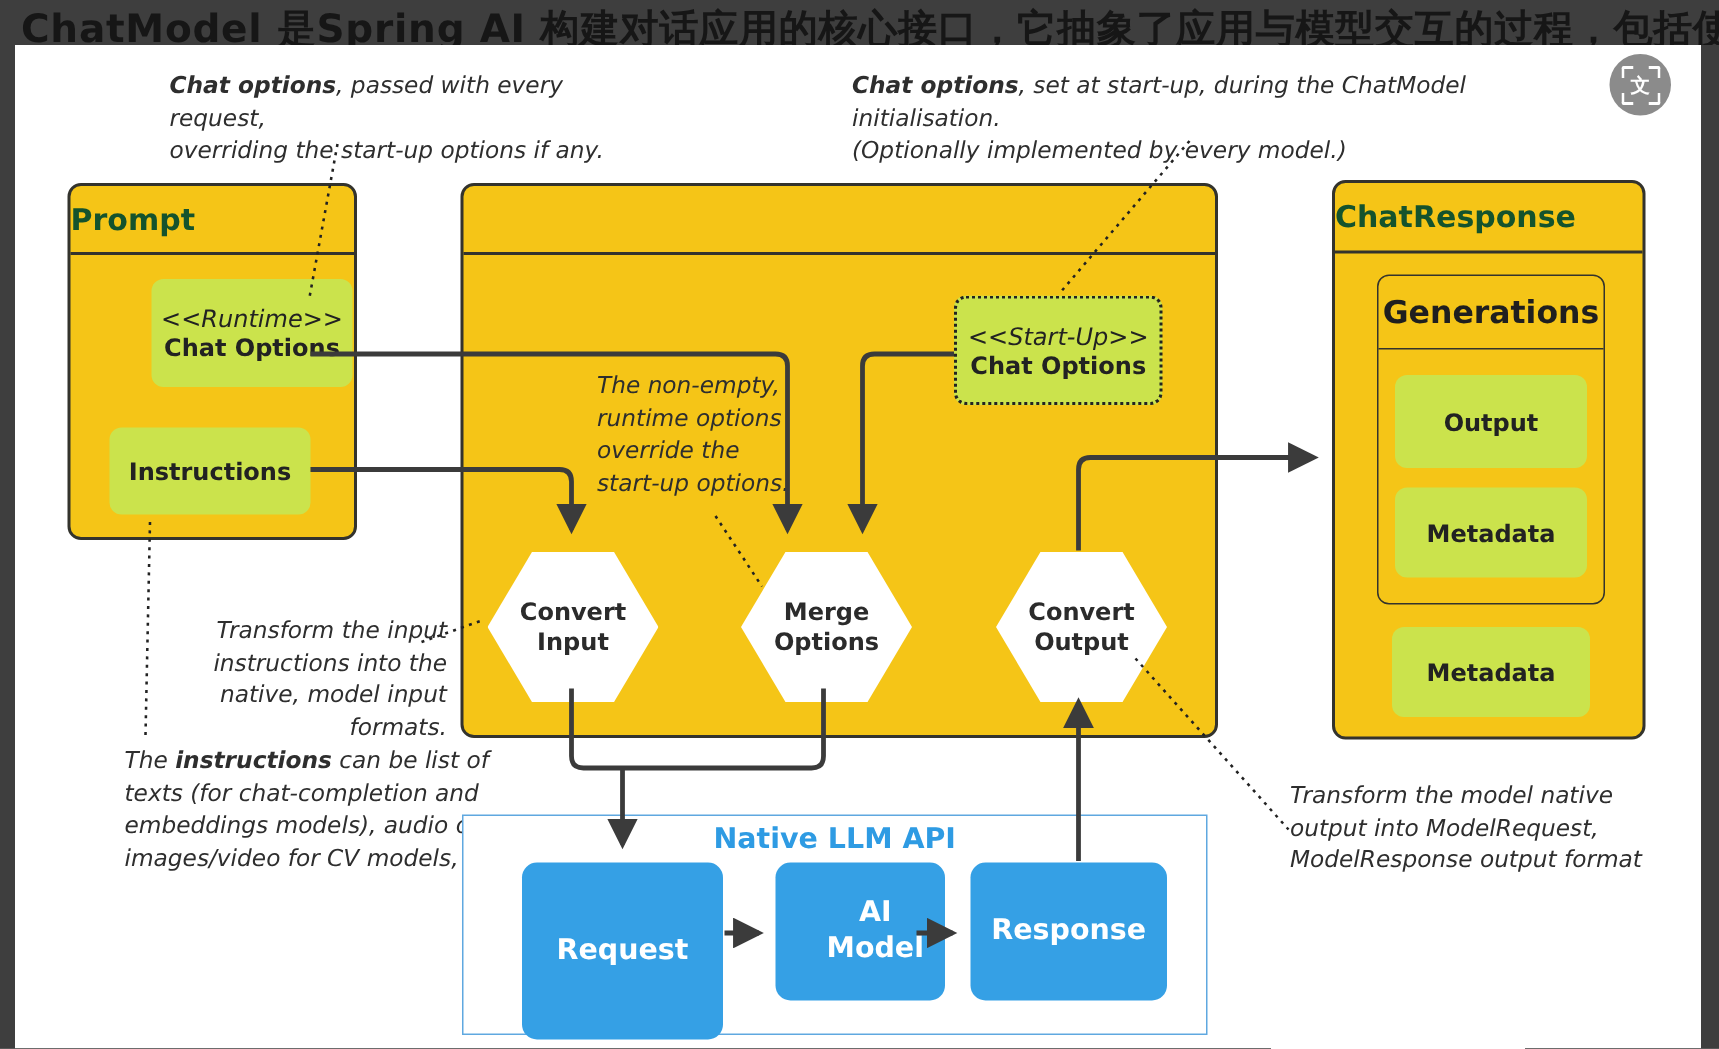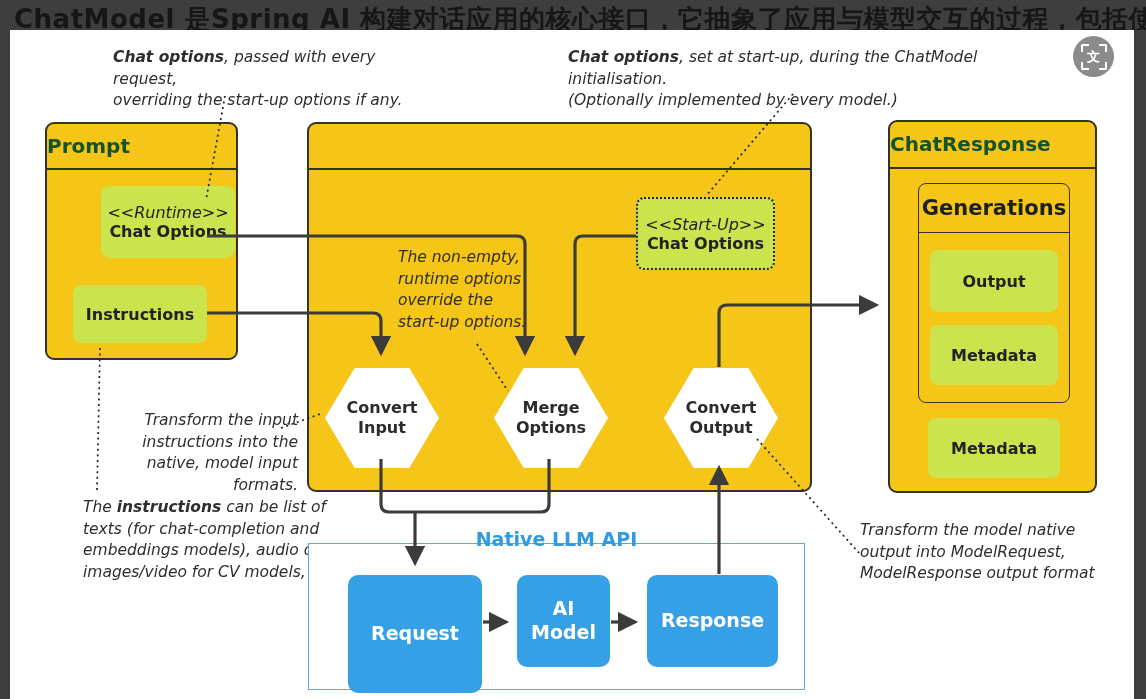--- a/index.html
+++ b/index.html
@@ -32,21 +32,21 @@
         display:flex;flex-direction:column;align-items:center;justify-content:center;color:#222;}
   .gbox .tag{font-size:16px;font-style:italic;color:#222;}
   .gbox .lbl{font-size:16px;font-weight:bold;color:#222;}
   .gbox.dotted{border:2px dotted #222;}
   .hex{position:absolute;width:114px;height:100px;background:#ffffff;
        clip-path:polygon(26% 0,74% 0,100% 50%,74% 100%,26% 100%,0 50%);
        display:flex;align-items:center;justify-content:center;text-align:center;
        font-size:16px;font-weight:bold;color:#2b2b2b;white-space:pre-line;line-height:1.25;}
   .nativebox{position:absolute;left:308px;top:543px;width:497px;height:147px;background:#fff;
              border:1.6px solid #5fa8e0;box-sizing:border-box;}
-  .native-title{position:absolute;left:308px;top:528px;width:497px;text-align:center;
+  .native-title{position:absolute;left:308px;top:548px;width:497px;text-align:center;
                 font-size:19px;font-weight:bold;color:#2e9be3;}
   .bluebox{position:absolute;background:#35a0e5;border-radius:10px;display:flex;align-items:center;justify-content:center;
            color:#fff;font-size:19px;font-weight:bold;text-align:center;white-space:pre-line;line-height:1.25;}
   .ann{position:absolute;font-size:15.5px;font-style:italic;color:#2e2e2e;line-height:1.4;white-space:pre-line;}
   .ann b{font-weight:bold;}
   svg.connectors{position:absolute;left:0;top:0;pointer-events:none;}
 </style>
 </head>
 <body>
 
@@ -118,21 +118,21 @@
 native, model input
 formats.</div>
   <div class="ann" style="left:47px;top:497px;width:270px;margin-left:36px;"><span>The </span><b>instructions</b><span> can be list of
 texts (for chat-completion and
 embeddings models), audio or
 images/video for CV models, etc.</span></div>
 
   <div class="nativebox"></div>
   <div class="native-title">Native LLM API</div>
   <div class="bluebox" style="left:348px;top:575px;width:134px;height:118px;">Request</div>
-  <div class="bluebox" style="left:517px;top:575px;width:93px;height:92px;">AI
+  <div class="bluebox" style="left:517px;top:575px;width:93px;height:92px;padding-left:20px;">AI
 Model</div>
   <div class="bluebox" style="left:647px;top:575px;width:131px;height:92px;">Response</div>
 
   <div class="ann" style="left:860px;top:520px;width:240px;">Transform the model native
 output into ModelRequest,
 ModelResponse output format</div>
 
   <svg class="connectors" width="1146" height="699" viewBox="0 0 1146 699">
     <defs>
       <marker id="ah" markerWidth="7" markerHeight="6.4" refX="5.4" refY="3.2" orient="auto">

